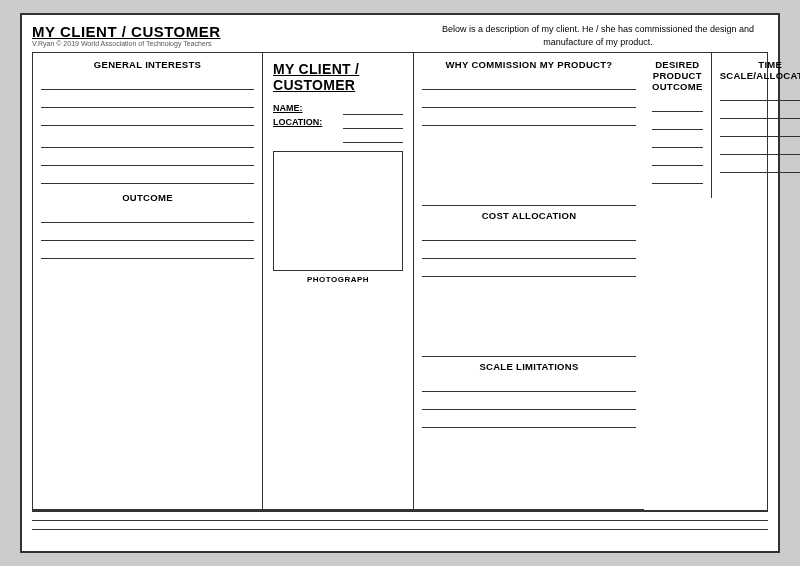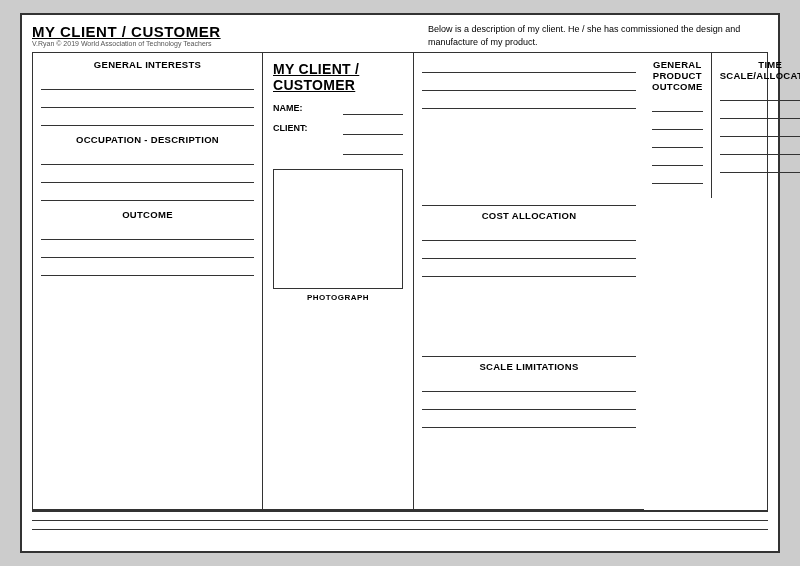--- a/index.html
+++ b/index.html
@@ -43,21 +43,21 @@
       color: #555;
     }
     .header-subtitle {
       font-size: 9px;
       font-weight: bold;
       margin-top: 2px;
       letter-spacing: 0.3px;
     }
     .header-desc {
       font-size: 9px;
-      text-align: left;
+      text-align: center;
       max-width: 340px;
       line-height: 1.4;
     }
 
     
     .main-content {
       flex: 1;
       border: 1.5px solid #333;
       display: flex;
     }
@@ -109,21 +109,22 @@
       font-size: 14px;
       font-weight: bold;
       text-decoration: underline;
       margin-bottom: 8px;
       letter-spacing: 0.3px;
     }
     .field-row {
       display: flex;
       align-items: center;
       width: 100%;
-      margin-bottom: 6px;
+      margin-bottom: 0;
+      text-decoration: underline;
     }
     .field-label {
       font-size: 9px;
       font-weight: bold;
       min-width: 70px;
     }
     .field-line {
       flex: 1;
       border-bottom: 1px solid #333;
       height: 14px;
@@ -203,21 +204,20 @@
     <div class="top-section">
 
       <div class="left-col">
         <div class="section-label">GENERAL INTERESTS</div>
         <div class="lines-group">
           <div class="line-item"></div>
           <div class="line-item"></div>
           <div class="line-item"></div>
         </div>
 
-        <div class="section-label">OCCUPATION - DESCRIPTION</div>
         <div class="lines-group">
           <div class="line-item"></div>
           <div class="line-item"></div>
           <div class="line-item"></div>
         </div>
 
         <div class="section-label">OUTCOME</div>
         <div class="lines-group">
           <div class="line-item"></div>
           <div class="line-item"></div>
@@ -225,33 +225,34 @@
         </div>
       </div>
 
       <div class="center-col">
         <div class="center-title">MY CLIENT / CUSTOMER</div>
         <div class="field-row">
           <span class="field-label">NAME:</span>
           <div class="field-line"></div>
         </div>
         <div class="field-row">
-          <span class="field-label">CLIENT:</span>
+          <span class="field-label">LOCATION:</span>
           <div class="field-line"></div>
         </div>
         <div class="field-row">
           <div class="field-line" style="margin-left:70px;"></div>
         </div>
         <div class="photo-box">
         </div>
         <div style="font-size:8px;font-weight:bold;letter-spacing:0.5px;margin-top:4px;">PHOTOGRAPH</div>
       </div>
 
       <div class="right-col">
         <div class="right-section">
+          <div class="section-label">WHY COMMISSION MY PRODUCT?</div>
           <div class="lines-group">
             <div class="line-item"></div>
             <div class="line-item"></div>
             <div class="line-item"></div>
           </div>
         </div>
         <div class="right-divider"></div>
         <div class="right-section">
           <div class="section-label">COST ALLOCATION</div>
           <div class="lines-group">
@@ -270,21 +271,21 @@
           </div>
         </div>
       </div>
 
     </div>
 
     <div class="bottom-section">
 
 
       <div class="bottom-col">
-        <div class="section-label">GENERAL PRODUCT OUTCOME</div>
+        <div class="section-label">DESIRED PRODUCT OUTCOME</div>
         <div class="lines-group">
           <div class="line-item"></div>
           <div class="line-item"></div>
           <div class="line-item"></div>
           <div class="line-item"></div>
           <div class="line-item"></div>
         </div>
       </div>
 
       <div class="bottom-col">

